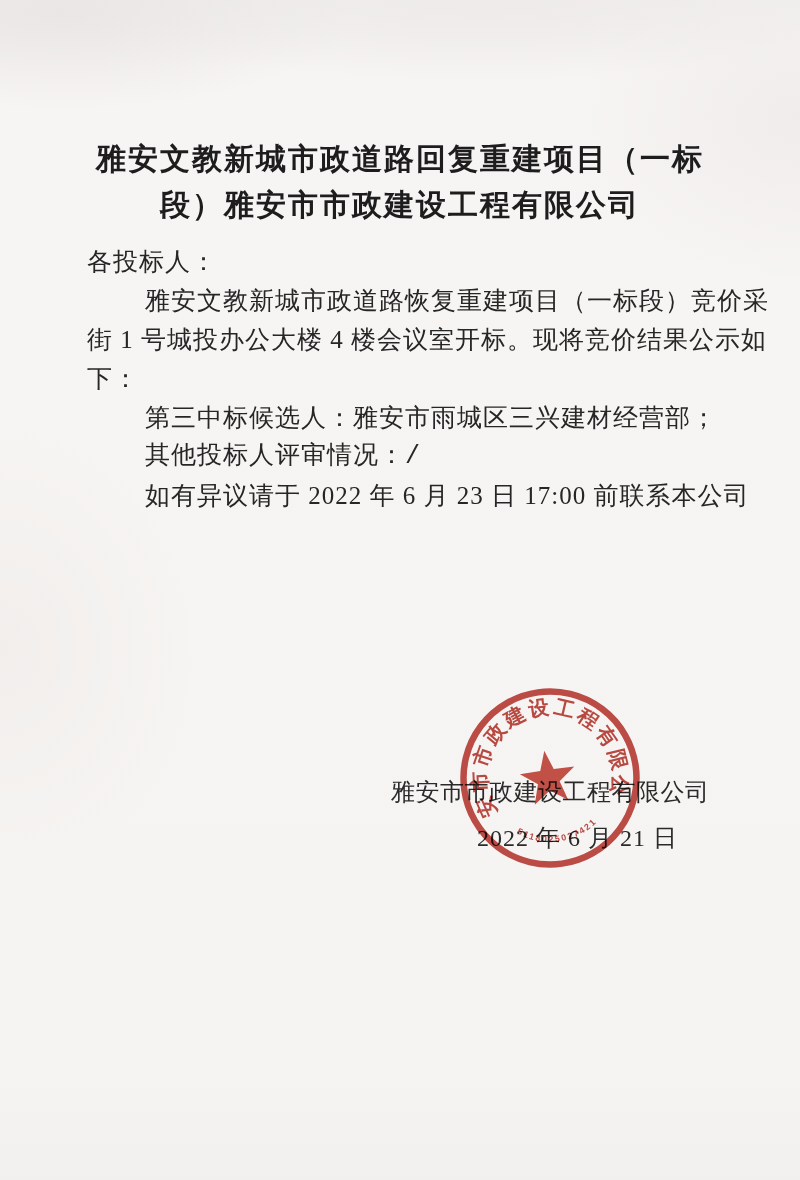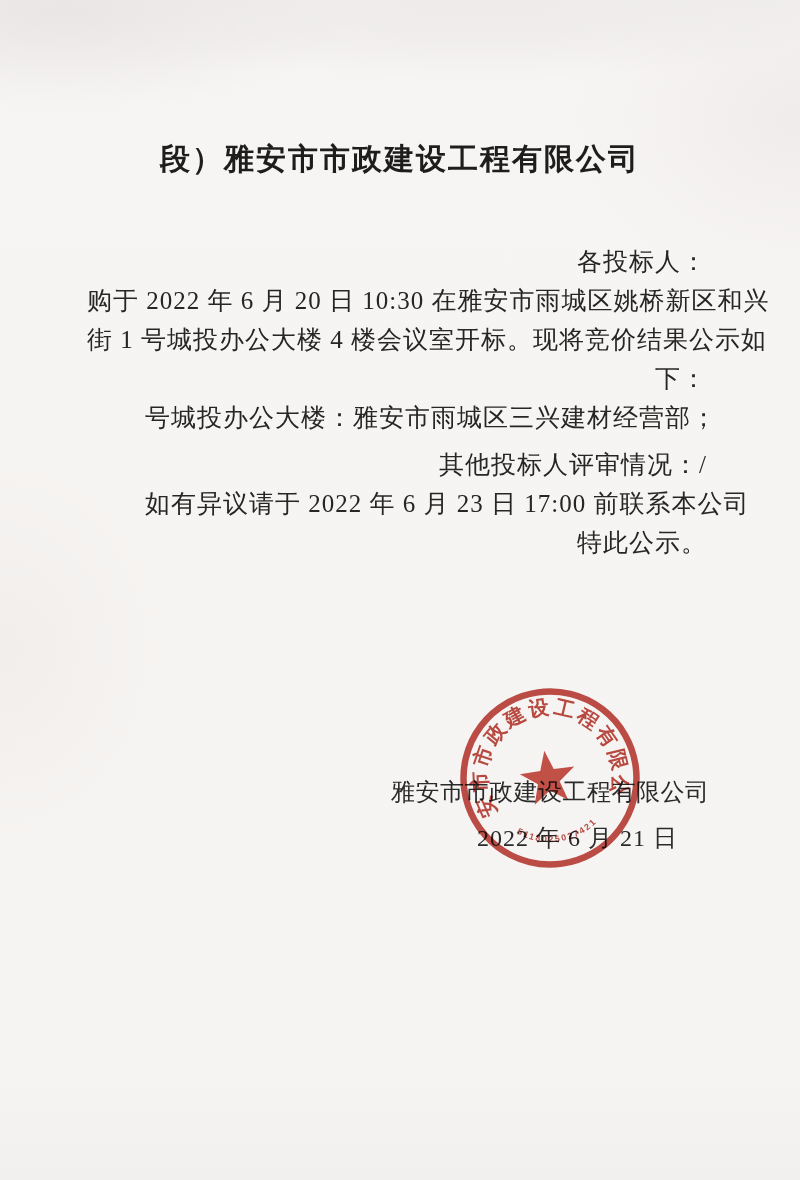--- a/index.html
+++ b/index.html
@@ -22,24 +22,24 @@
     font-family:"Liberation Sans", sans-serif;
     font-weight:600;font-size:30px;line-height:46px;
     letter-spacing:2px;color:#1d1d1d;
   }
   .title-line{display:block;}
   .body-text{
     position:absolute;top:242px;left:87px;width:620px;
     font-family:"Liberation Serif", serif;
     font-size:25px;color:#262626;letter-spacing:1px;
   }
-  .line{height:39px;line-height:39px;white-space:nowrap;text-align:right;}
+  .line{height:39px;line-height:39px;white-space:nowrap;}
   .indent{padding-left:58px;}
   .gap-lg{margin-top:14px;}
-  .gap-sm{margin-top:8px;}
+  .gap-sm{font-family:Liberation Mono, monospace;}
   .sig-company{
     position:absolute;top:776px;left:391px;
     font-family:"Liberation Serif", serif;
     font-size:24px;letter-spacing:0.5px;color:#2a2a2a;
     white-space:nowrap;
   }
   .sig-date{
     position:absolute;top:822px;left:477px;
     font-family:"Liberation Serif", serif;
     font-size:24px;letter-spacing:1px;color:#2a2a2a;
@@ -58,32 +58,32 @@
     font-family:"Liberation Sans", sans-serif;
     font-weight:600;
   }
 </style>
 </head>
 <body>
 
 <div class="page">
 
   <h1 class="title">
+    <span class="title-line">雅安文教新城市政道路回复重建项目（一标</span>
     <span class="title-line">段）雅安市市政建设工程有限公司</span>
   </h1>
 
   <div class="body-text">
     <div class="line">各投标人：</div>
-    <div class="line">购于 2022 年 6 月 20 日 10:30 在雅安市雨城区姚桥新区和兴</div>
+    <div class="line indent">雅安文教新城市政道路恢复重建项目（一标段）竞价采</div>
     <div class="line">街 1 号城投办公大楼 4 楼会议室开标。现将竞价结果公示如</div>
     <div class="line">下：</div>
-    <div class="line indent">号城投办公大楼：雅安市雨城区三兴建材经营部；</div>
+    <div class="line indent">第三中标候选人：雅安市雨城区三兴建材经营部；</div>
     <div class="line indent gap-sm">其他投标人评审情况：/</div>
     <div class="line indent">如有异议请于 2022 年 6 月 23 日 17:00 前联系本公司</div>
-    <div class="line indent">特此公示。</div>
   </div>
 
   <div class="sig-company">雅安市市政建设工程有限公司</div>
   <div class="sig-date">2022 年 6 月 21 日</div>
 
   <div class="seal">
     <svg viewBox="0 0 200 200" xmlns="http://www.w3.org/2000/svg">
       <defs>
         <path id="arcTop" d="M 37,125 A 68,68 0 1 1 163,125" fill="none"></path>
         <path id="arcBottom" d="M 40,135 A 70,70 0 0 0 160,135" fill="none"></path>

